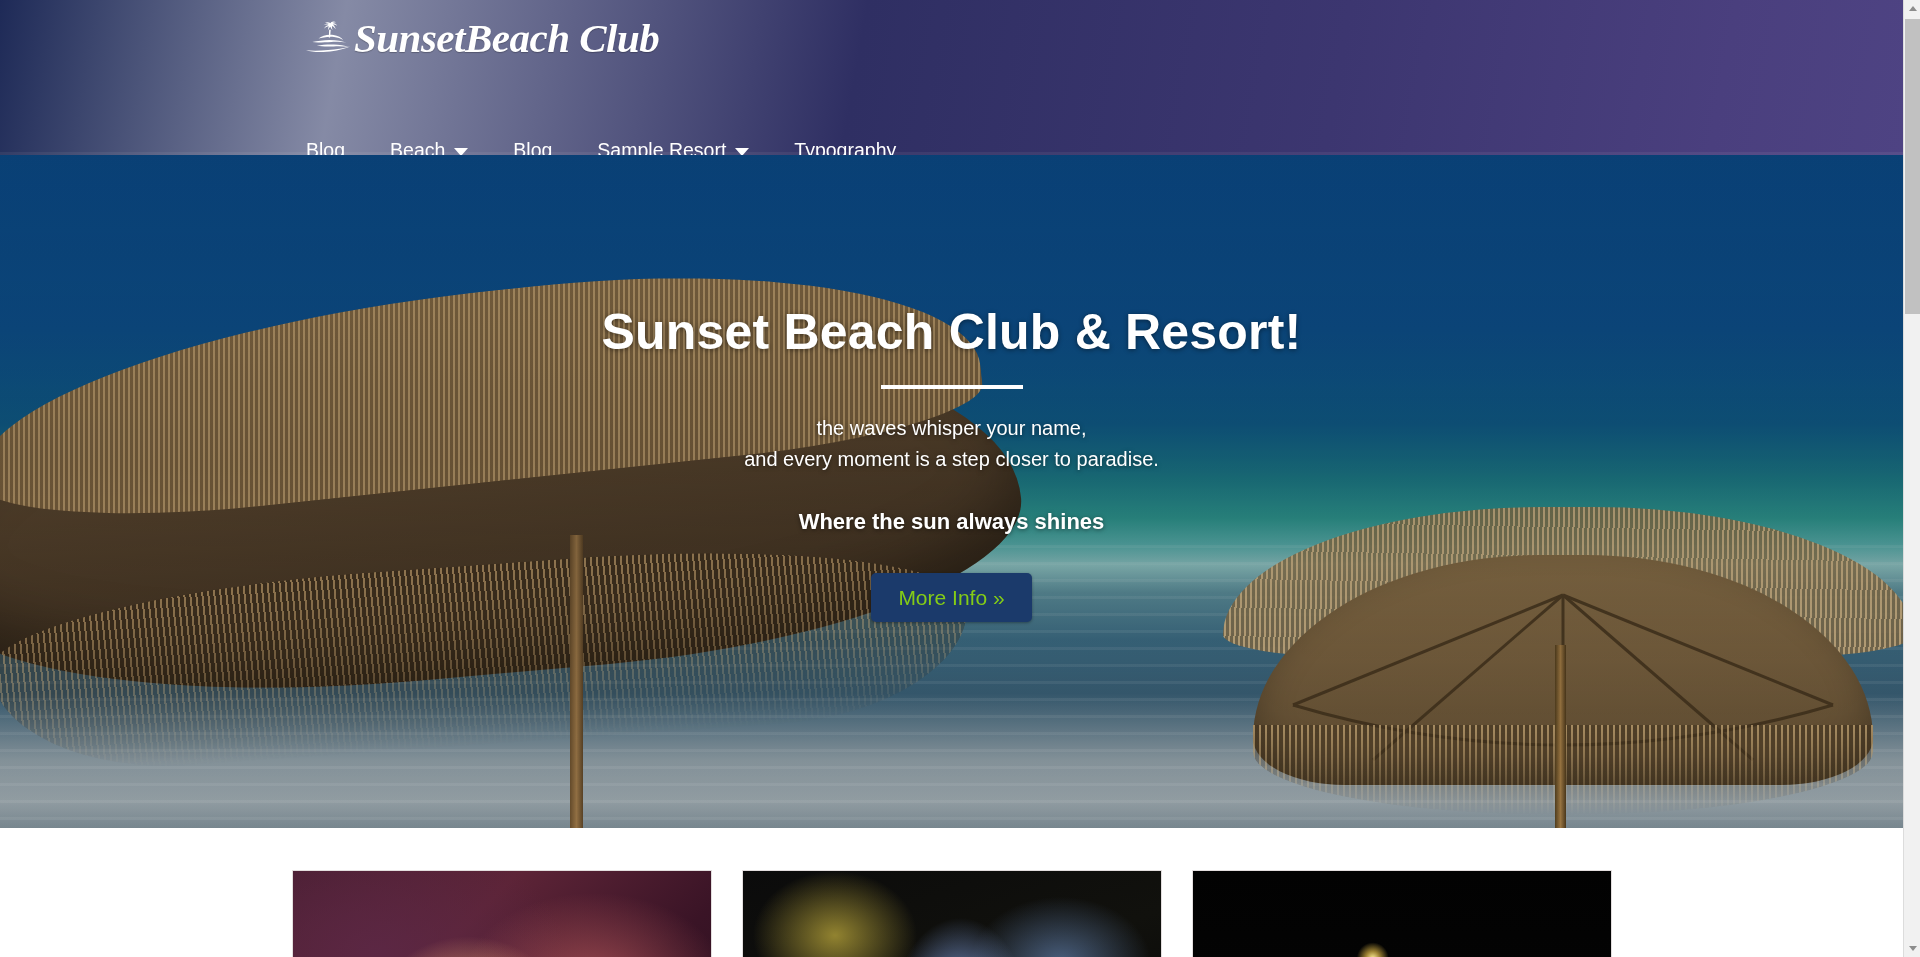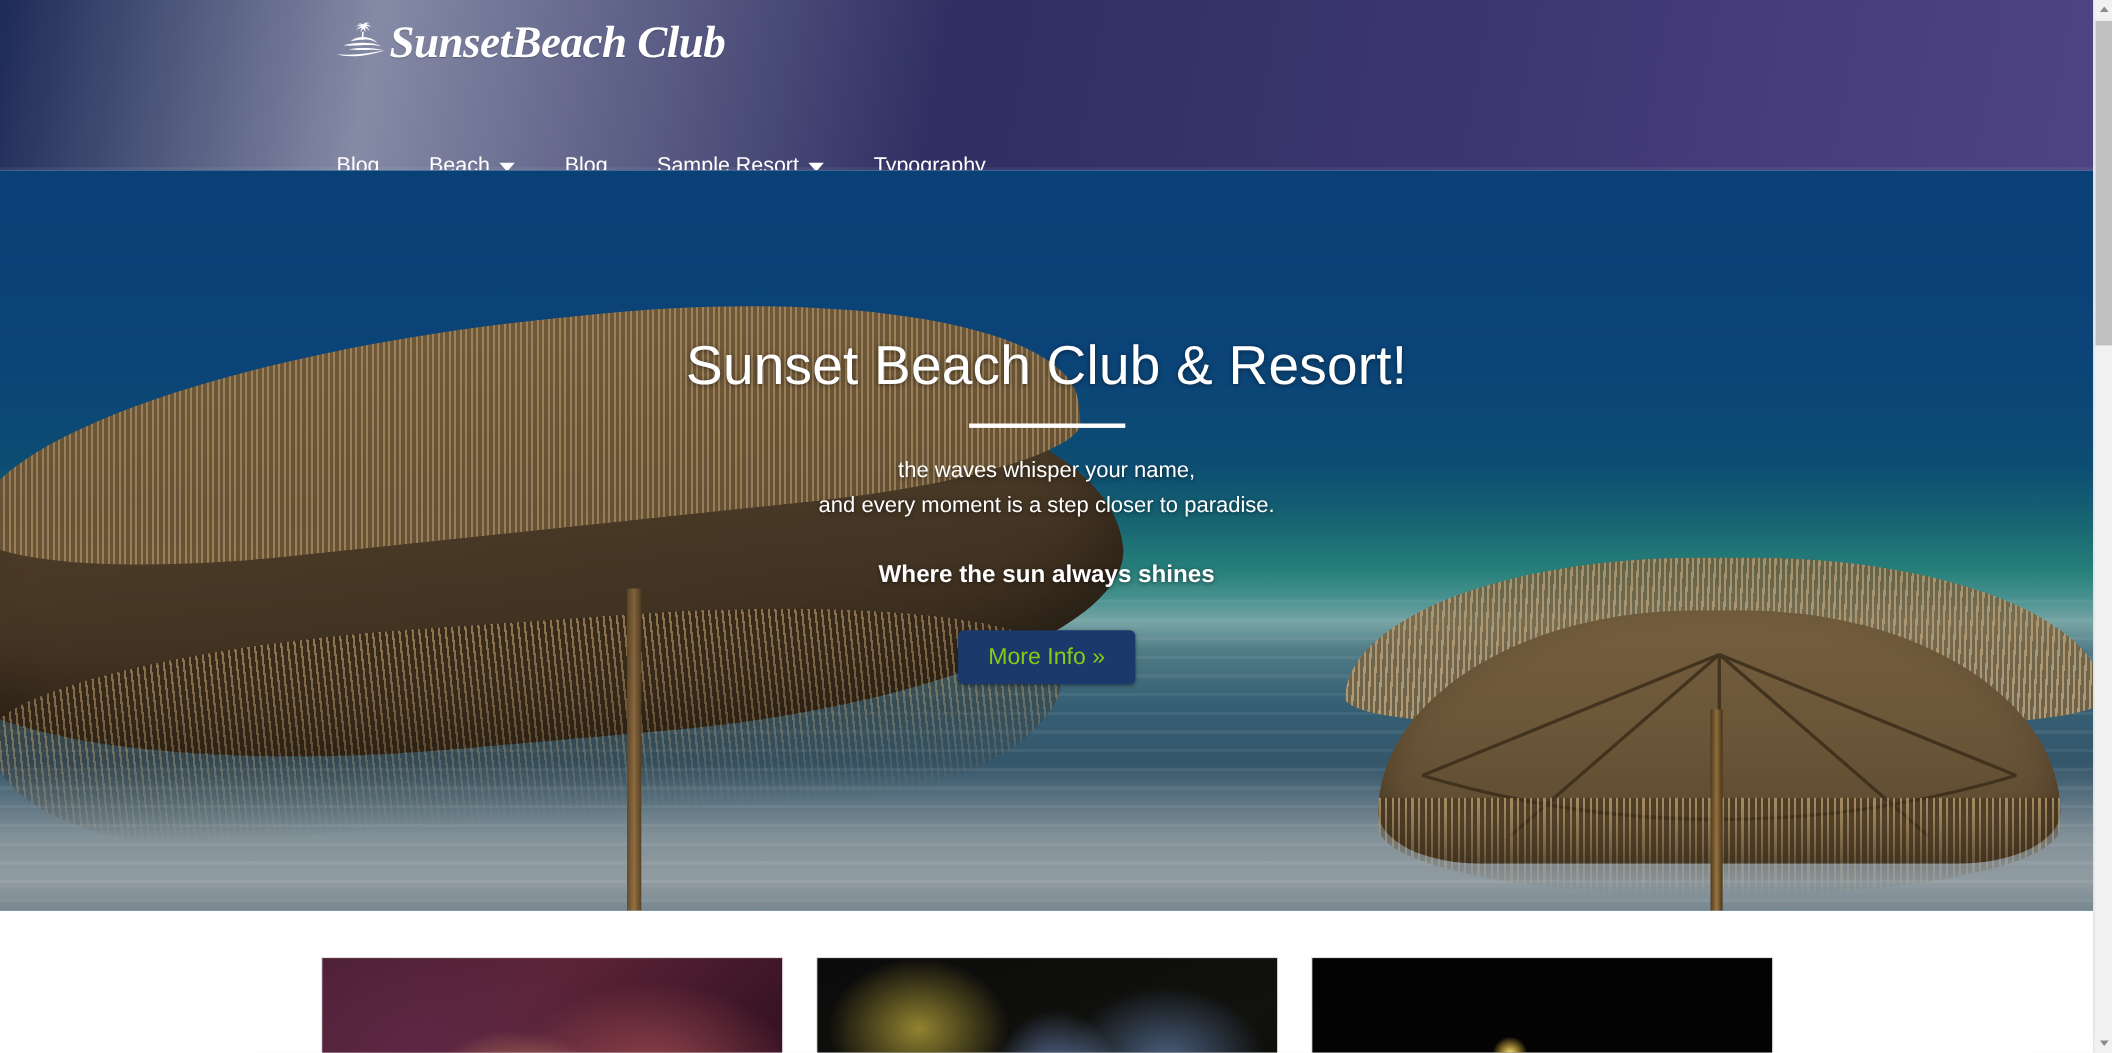--- a/index.html
+++ b/index.html
@@ -250,21 +250,21 @@
   #hero-content {
     position: absolute;
     left: 0; right: 0;
     top: 150px;
     text-align: center;
     color: #ffffff;
     z-index: 5;
   }
   #hero-title {
     font-size: 50px;
-    font-weight: 400;
+    font-weight: 700;
     line-height: 1.1;
     letter-spacing: .2px;
     text-shadow: 0 1px 5px rgba(0,0,0,.45);
   }
   #hero-divider {
     width: 142px;
     height: 4px;
     background: #ffffff;
     margin: 25px auto 0;
   }

